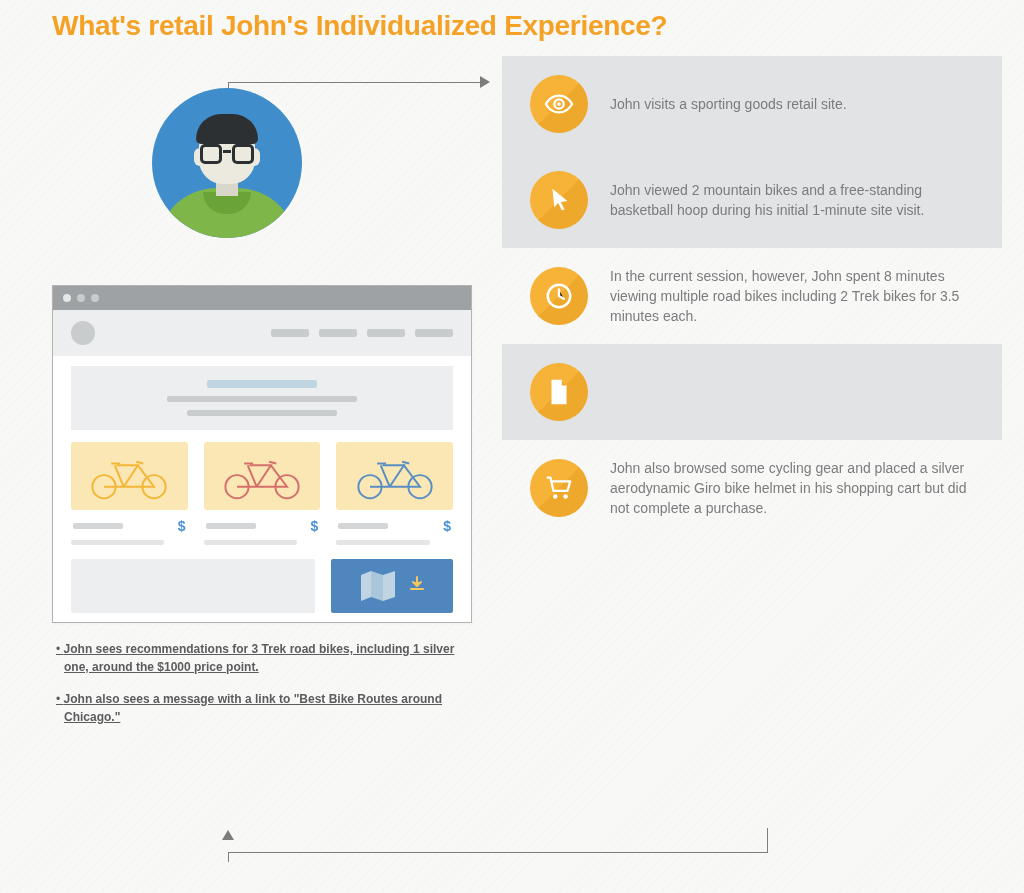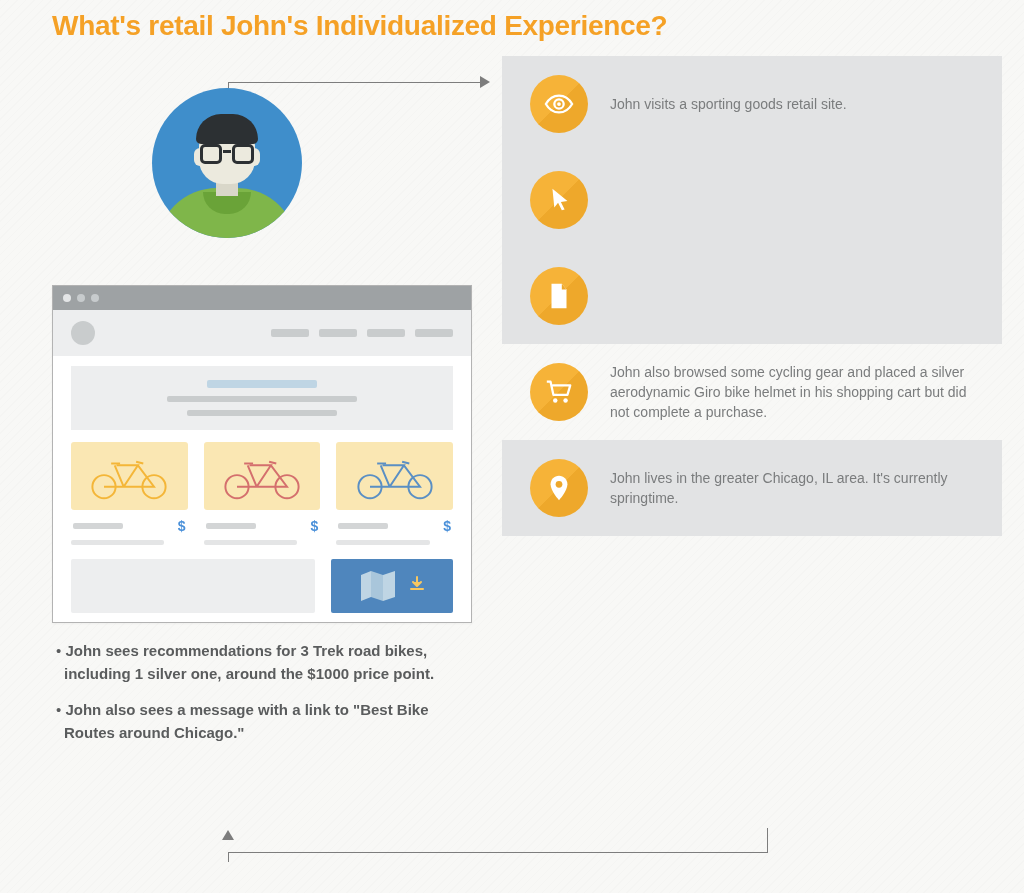--- a/index.html
+++ b/index.html
@@ -146,21 +146,21 @@
   }
   .map svg.fold { width:40px; height:34px; }
   .map .dl { color:#f7c761; font-size:16px; }
 
   
   .bike { width:90px; height:50px; }
 
   
   .bullets {
     position:absolute; top:640px; left:52px; width:420px;
-    font-size:15px; color:#5a5c5d; line-height:1.5;
+    font-size:12px; color:#5a5c5d; line-height:1.5;text-decoration:underline;
   }
   .bullets p { margin-bottom:14px; text-indent:-8px; padding-left:12px; }
   .bullets p::before { content:"• "; color:#5a5c5d; }
 
   
   .rcol {
     position:absolute; top:56px; left:502px; width:500px;
     display:flex; flex-direction:column;
   }
   .item {
@@ -320,41 +320,42 @@
         </svg>
     </div>
     <div class="txt">John visits a sporting goods retail site.</div>
   </div>
   <div class="item shade">
     <div class="coin">
       <svg viewBox="0 0 32 32">
           <path fill="#fff" d="M9 4l2 20 4-5 4 8 3-1-4-8 7-1z"></path>
         </svg>
     </div>
+    <div class="txt">John viewed 2 mountain bikes and a free-standing basketball hoop during his initial 1-minute site visit.</div>
+  </div>
+  <div class="item">
+    <div class="coin">
+      <svg viewBox="0 0 32 32">
+          <circle cx="16" cy="16" r="12" fill="none" stroke="#fff" stroke-width="2.6"></circle>
+          <path stroke="#fff" stroke-width="2.6" stroke-linecap="round" d="M16 9v7l5 3"></path>
+        </svg>
+    </div>
+    <div class="txt">In the current session, however, John spent 8 minutes viewing multiple road bikes including 2 Trek bikes for 3.5 minutes each.</div>
   </div>
   <div class="item shade">
     <div class="coin">
       <svg viewBox="0 0 32 32">
           <path fill="#fff" d="M8 3h11l5 6v20H8z"></path>
           <path fill="#eea82b" d="M19 3v6h5z"></path>
         </svg>
     </div>
   </div>
   <div class="item">
     <div class="coin">
       <svg viewBox="0 0 32 32">
           <path fill="none" stroke="#fff" stroke-width="2.4" stroke-linejoin="round" d="M3 5h4l3 14h15l3-10H9"></path>
           <circle cx="12" cy="25" r="2.4" fill="#fff"></circle>
           <circle cx="23" cy="25" r="2.4" fill="#fff"></circle>
         </svg>
     </div>
     <div class="txt">John also browsed some cycling gear and placed a silver aerodynamic Giro bike helmet in his shopping cart but did not complete a purchase.</div>
   </div>
-  <div class="item shade">
-    <div class="coin">
-      <svg viewBox="0 0 32 32">
-          <path fill="#fff" d="M16 3c-5 0-9 4-9 9 0 7 9 17 9 17s9-10 9-17c0-5-4-9-9-9z"></path>
-          <circle cx="16" cy="12" r="3.6" fill="#eea82b"></circle>
-        </svg>
-    </div>
-    <div class="txt">John lives in the greater Chicago, IL area. It's currently springtime.</div>
-  </div>
 </div>
 
 </body></html>

